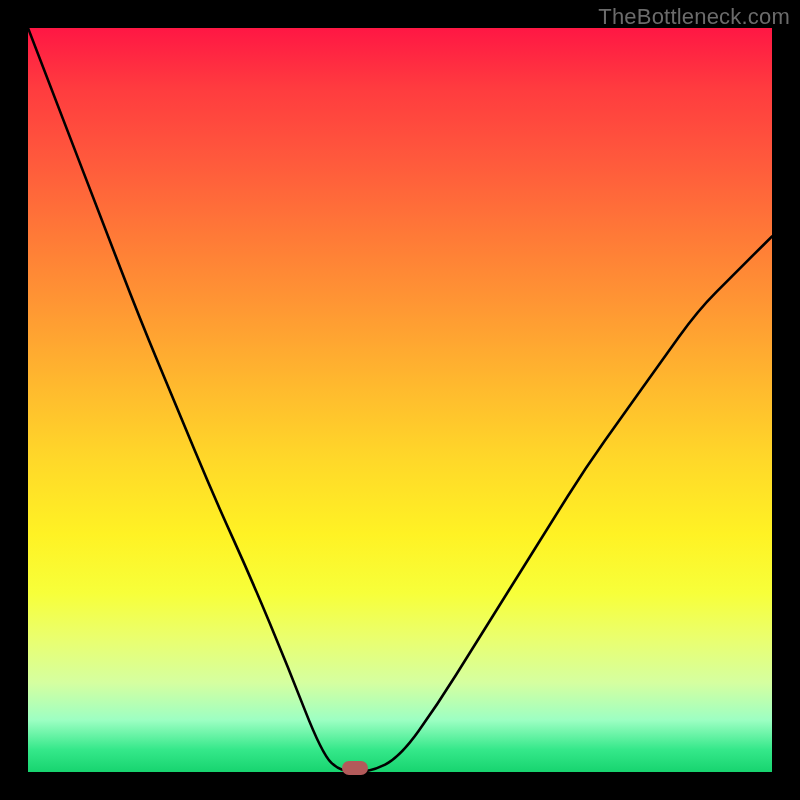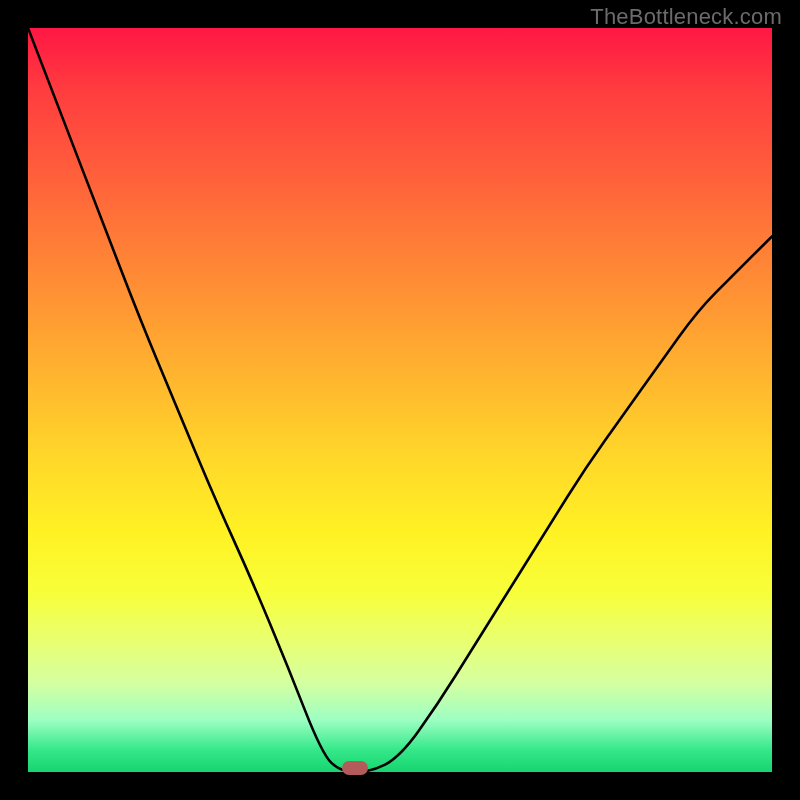--- a/index.html
+++ b/index.html
@@ -36,21 +36,21 @@
       #eaff6e 82%,
       #d5ffa0 88%,
       #9dffc3 93%,
       #35e88a 97%,
       #17d46f 100%
     );
   }
   .watermark {
     position: absolute;
     top: 4px;
-    right: 18px;
+    right: 10px;
     color: #6b6b6b;
     font-size: 22px;
     font-weight: 500;
     letter-spacing: 0.2px;
     user-select: none;
   }
   svg.curve {
     position: absolute;
     inset: 0;
     width: 744px;

